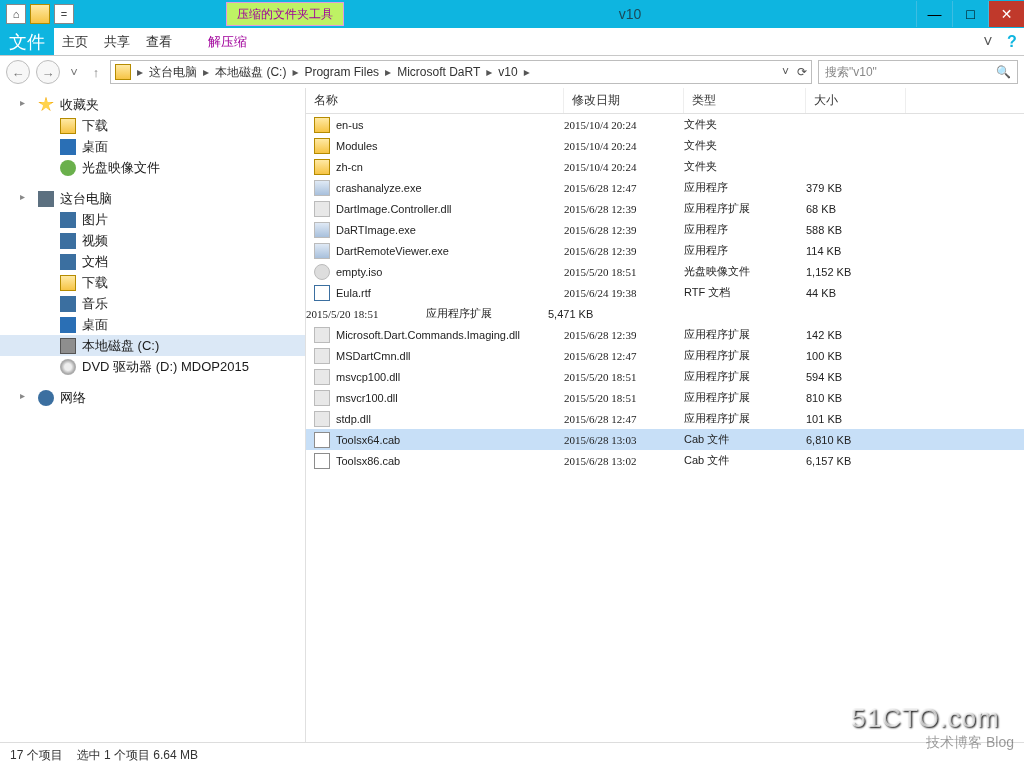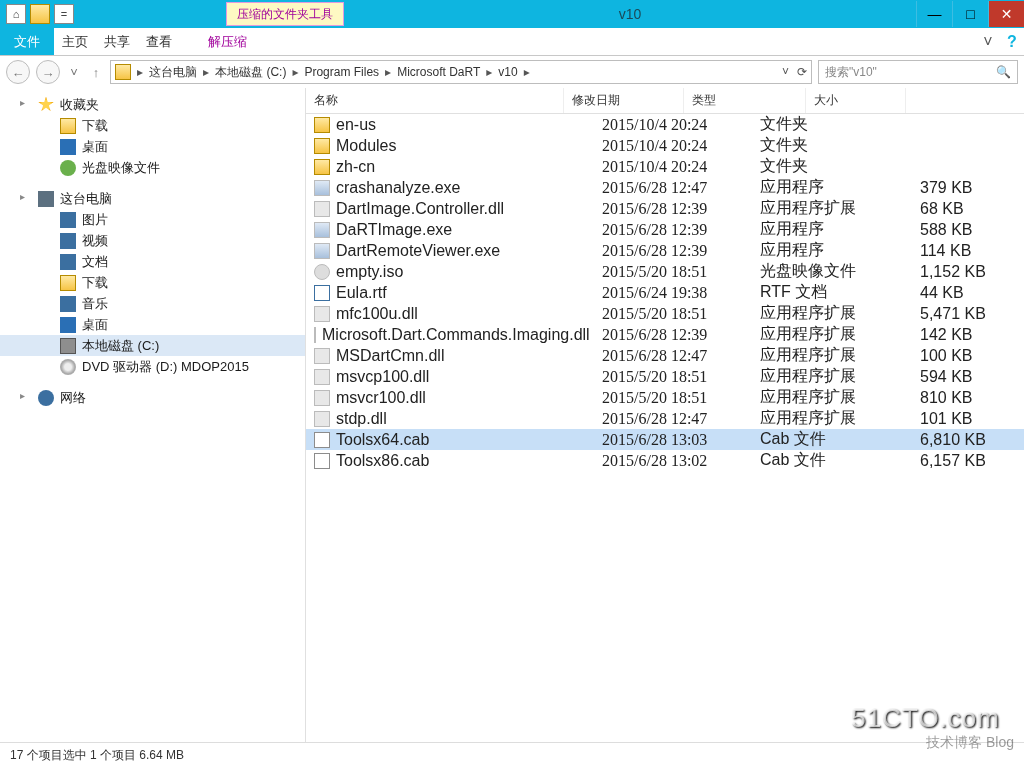--- a/index.html
+++ b/index.html
@@ -4,29 +4,29 @@
 <style>
 * { margin:0; padding:0; box-sizing:border-box; font-family:"Microsoft YaHei","Segoe UI",Tahoma,sans-serif; }
 html,body { width:1024px; height:768px; overflow:hidden; background:#000; }
 
 
 .titlebar { height:28px; background:#0eb5e0; display:flex; align-items:center; }
 .titlebar .qat { display:flex; align-items:center; gap:4px; padding-left:6px; }
 .qat .sq { width:20px; height:20px; display:flex; align-items:center; justify-content:center; font-size:11px; color:#444; background:#fff; border:1px solid #888; }
 .qat .folder { width:20px; height:20px; background:linear-gradient(#ffe9a3,#f6c445); border:1px solid #b58b00; }
 .qat .sep { width:8px; }
-.titlebar .tool-tab { background:#fef9c3; height:24px; margin-left:140px; padding:0 10px; display:flex; align-items:center; font-size:12px; color:#a0009b; border:1px solid #e09be0; }
+.titlebar .tool-tab { background:#bef264; height:24px; margin-left:140px; padding:0 10px; display:flex; align-items:center; font-size:12px; color:#a0009b; border:1px solid #e09be0; }
 .titlebar .title { flex:1; text-align:center; font-size:14px; color:#1b4a59; }
 .titlebar .winbtns { display:flex; }
 .titlebar .winbtns div { width:36px; height:26px; display:flex; align-items:center; justify-content:center; font-size:14px; border-left:1px solid #3dbde2; }
 .titlebar .winbtns .close { background:#c0392b; color:#fff; }
 
 
 .ribbon { height:28px; background:#fff; border-bottom:1px solid #c8c8c8; display:flex; align-items:stretch; }
-.ribbon .file { width:54px; background:#0eb5e0; color:#fff; display:flex; align-items:center; justify-content:center; font-size:13px; }
+.ribbon .file { width:54px; background:#0eb5e0; color:#fff; display:flex; align-items:center; justify-content:center; font-size:18px; }
 .ribbon .tab { padding:0 8px; display:flex; align-items:center; font-size:13px; color:#333; }
 .ribbon .spacer { flex:1; }
 .ribbon .chev { width:24px; display:flex; align-items:center; justify-content:center; color:#555; }
 .ribbon .help { width:24px; display:flex; align-items:center; justify-content:center; color:#0eb5e0; font-weight:bold; }
 
 
 .navrow { height:32px; background:#fff; display:flex; align-items:center; padding:2px 6px; gap:6px; }
 .navbtn { width:24px; height:24px; border:1px solid #bdbdbd; border-radius:50%; display:flex; align-items:center; justify-content:center; color:#777; font-size:13px; background:#f7f7f7; }
 .navbtn.sm { border:none; border-radius:0; width:16px; background:none; }
 .addr { flex:1; height:24px; border:1px solid #bdbdbd; display:flex; align-items:center; padding:0 4px; font-size:12px; color:#333; }
@@ -61,33 +61,33 @@
 
 
 .content { flex:1; display:flex; flex-direction:column; }
 .cols { display:flex; height:26px; border-bottom:1px solid #e0e0e0; font-size:12px; color:#333; align-items:center; }
 .cols div { padding:0 8px; border-right:1px solid #eee; height:100%; display:flex; align-items:center; }
 .c-name { width:258px; }
 .c-date { width:120px;font-family:Liberation Serif, serif; }
 .c-type { width:122px; }
 .c-size { width:100px; justify-content:flex-start; }
 .rows { flex:1; overflow:auto; }
-.row { display:flex; height:21px; font-size:16px; color:#222; align-items:center;gap:38px; }
+.row { display:flex; height:21px; font-size:11px; color:#222; align-items:center; }
 .row.sel { background:#c7dff7; }
 .row .c-name { display:flex; align-items:center; gap:6px; padding-left:8px; }
 .row .c-size { text-align:left; justify-content:flex-end; padding-right:12px; }
 .fi { width:16px; height:16px; display:inline-block; background:#f5f5f5; border:1px solid #bbb; }
 .fi.fold { background:linear-gradient(#ffe9a3,#f6c445); border:1px solid #b58b00; }
 .fi.exe { background:linear-gradient(#dfe9f5,#a8c0dc); }
 .fi.dll { background:#e8e8e8; }
 .fi.iso { background:#ddd; border-radius:50%; }
 .fi.rtf { background:#fff; border:1px solid #3b6fa0; }
 .fi.cab { background:#fff; border:1px solid #8c8c8c; }
 
-.status { height:26px; border-top:1px solid #ddd; background:#fff; display:flex; align-items:center; padding:0 10px; font-size:12px; color:#333; }
+.status { height:26px; border-top:1px solid #ddd; background:#fff; display:flex; align-items:center; padding:0 10px; font-size:12px; color:#333; gap:14px; }
 
 .watermark { position:fixed; right:24px; bottom:34px; font-family:Impact,sans-serif; font-size:26px; color:rgba(255,255,255,.7); text-shadow:1px 1px 2px #000; letter-spacing:1px; pointer-events:none; }
 .watermark2 { position:fixed; right:10px; bottom:16px; font-size:14px; color:rgba(0,0,0,.4); pointer-events:none; }
 </style>
 </head>
 <body>
 
 <div class="titlebar">
   <div class="qat">
     <div class="sq">⌂</div>
@@ -297,24 +297,20 @@
         <div class="row">
           <div class="c-name">
             <span class="fi rtf"></span>
             <span>Eula.rtf</span>
           </div>
           <div class="c-date">2015/6/24 19:38</div>
           <div class="c-type">RTF 文档</div>
           <div class="c-size">44 KB</div>
         </div>
         <div class="row">
-          <div class="c-name">
-            <span class="fi dll"></span>
-            <span>mfc100u.dll</span>
-          </div>
           <div class="c-date">2015/5/20 18:51</div>
           <div class="c-type">应用程序扩展</div>
           <div class="c-size">5,471 KB</div>
         </div>
         <div class="row">
           <div class="c-name">
             <span class="fi dll"></span>
             <span>Microsoft.Dart.Commands.Imaging.dll</span>
           </div>
           <div class="c-date">2015/6/28 12:39</div>

